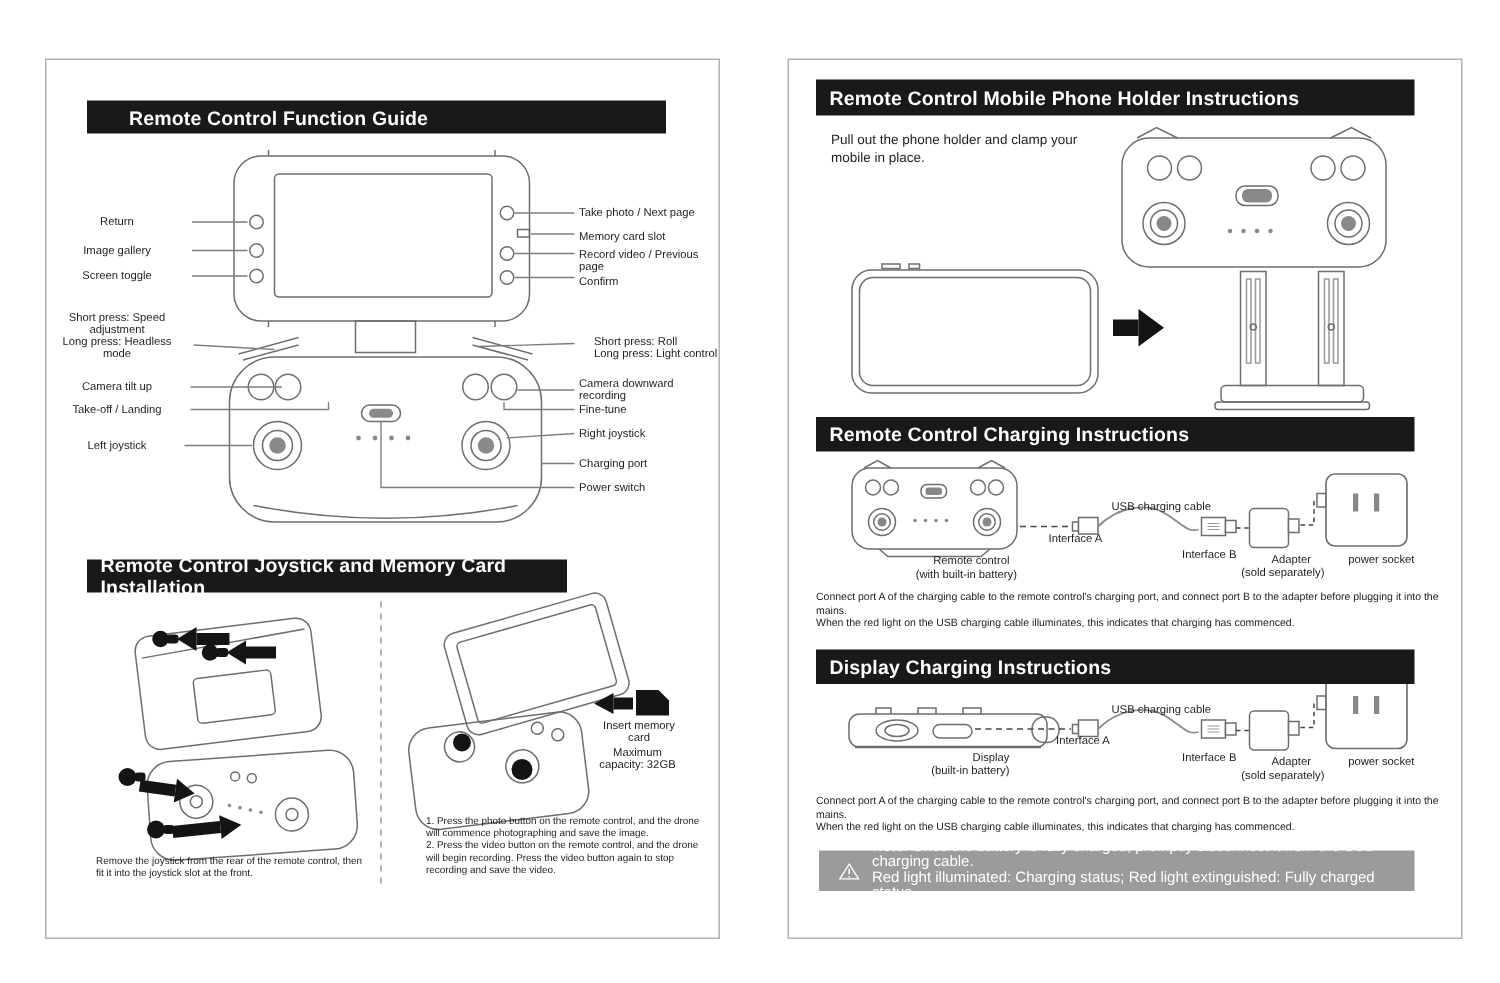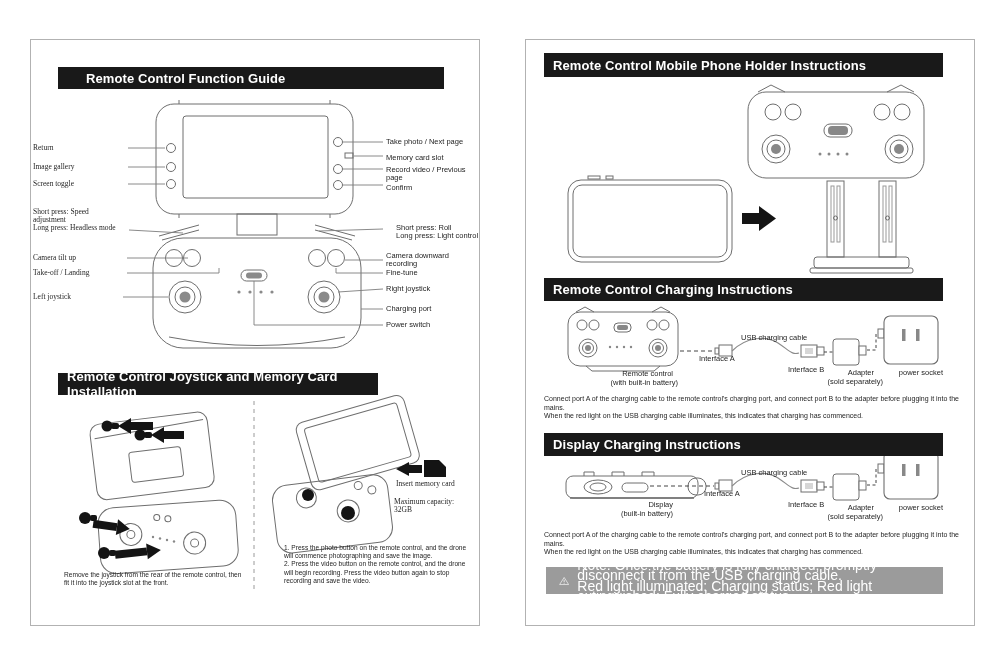--- a/index.html
+++ b/index.html
@@ -5,27 +5,27 @@
   * { margin:0; padding:0; box-sizing:border-box; }
   html,body { width:1000px; height:655px; background:#ffffff; font-family:"Liberation Sans", sans-serif; }
   .canvas { position:relative; width:1000px; height:655px; background:#fff; overflow:hidden; }
   .page { position:absolute; top:39px; width:450px; height:587px; background:#fff; border:1px solid #b2b2b2; }
   .page-left { left:30px; }
   .page-right { left:525px; }
   .art { position:absolute; left:0; top:0; }
   .hbar { position:absolute; background:var(--header-bg,#191919); color:#fff; font-weight:bold;
           font-size:13px; display:flex; align-items:center; padding-left:9px; letter-spacing:0.1px; }
   .lbl { position:absolute; font-size:7.5px; line-height:8px; color:#1e1e1e; }
-  .r { text-align:left;font-family:Liberation Serif, serif; } .c { text-align:right; }
+  .r { text-align:center; } .c { text-align:right; }
   .para { position:absolute; font-size:7px; line-height:8.6px; color:#1e1e1e; }
   .small { position:absolute; font-size:6.6px; line-height:8.2px; color:#1e1e1e; }
   .body-text { position:absolute; font-size:9px; line-height:12px; color:#1e1e1e; }
   .note-bar { position:absolute; background:var(--note-bg,#9b9b9b); color:#fff; display:flex;
               align-items:center; padding-left:13px; }
-  .note-text { font-size:14px; line-height:10.5px; color:#fff; margin-left:8px; }
+  .note-text { font-size:10px; line-height:10.5px; color:#fff; margin-left:8px; }
 </style>
 </head>
 <body>
 
 <div class="canvas">
 
   <div class="page page-left">
 
     <svg class="art" width="450" height="587" viewBox="0 0 450 587">
 
@@ -313,20 +313,21 @@
         </g>
         <line x1="124" y1="446" x2="188" y2="446" stroke="#444" stroke-dasharray="4 3"></line>
         <use href="#cableset" transform="translate(0,446)"></use>
       </g>
     </svg>
 
     <div class="hbar" style="left:18px; top:13px; width:399px; height:24px;">Remote Control Mobile Phone Holder Instructions</div>
     <div class="hbar" style="left:18px; top:393px; width:399px; height:23px;">Display Charging Instructions</div>
     <div class="hbar" style="left:18px; top:238px; width:399px; height:23px;">Remote Control Charging Instructions</div>
 
+    <div class="body-text" style="left:28px; top:47px; width:190px;">Pull out the phone holder and clamp your mobile in place.</div>
 
     <div class="lbl" style="left:215px; top:294px; width:90px;">USB charging cable</div>
     <div class="lbl" style="left:173px; top:315px; width:50px;">Interface A</div>
     <div class="lbl" style="left:262px; top:326px; width:50px;">Interface B</div>
     <div class="lbl c" style="left:292px; top:329px; width:56px;">Adapter</div>
     <div class="lbl c" style="left:283px; top:338px; width:74px;">(sold separately)</div>
     <div class="lbl c" style="left:353px; top:329px; width:64px;">power socket</div>
     <div class="lbl c" style="left:47px; top:330px; width:100px;">Remote control</div>
     <div class="lbl c" style="left:42px; top:339px; width:110px;">(with built-in battery)</div>
 

